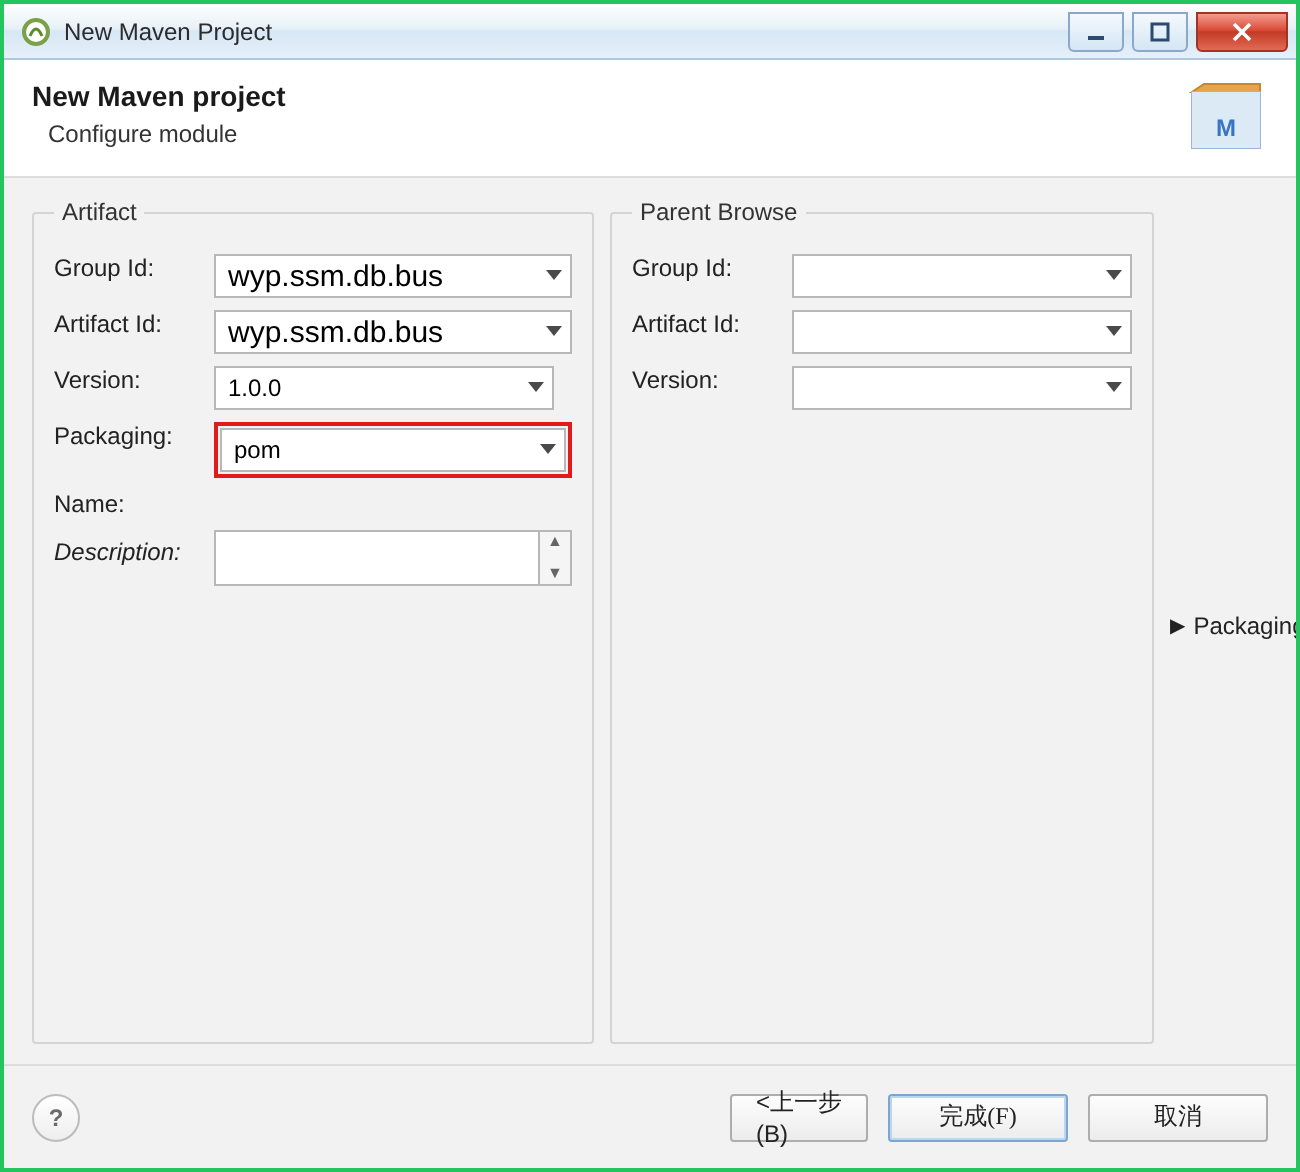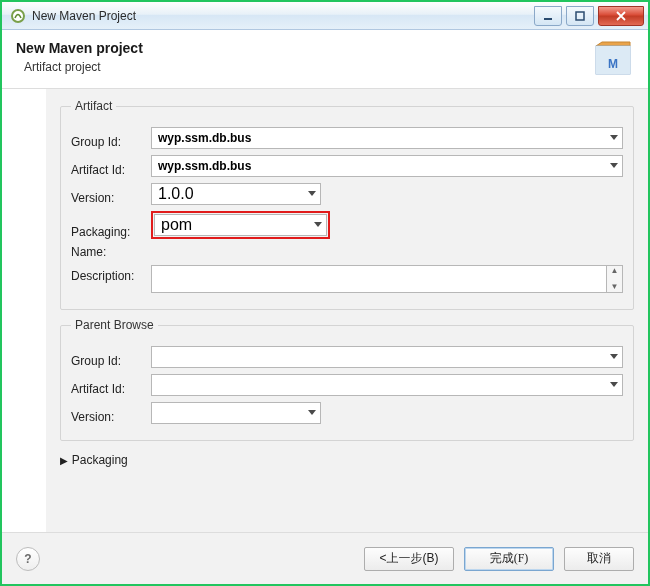--- a/index.html
+++ b/index.html
@@ -10,30 +10,30 @@
 .titlebar .title { flex: 1; color: #2b2b2b; }
 .win-controls { display: flex; height: 20px; margin-right: 4px; }
 .win-btn { width: 28px; height: 20px; border: 1px solid #8aa8c8; border-radius: 0 0 3px 3px; margin-left: 4px; background: linear-gradient(#f4f9fd,#d4e6f4); display:flex; align-items:center; justify-content:center; color:#2a4b6f; }
 .win-btn.close { width: 46px; background: linear-gradient(#f39c8f,#d94b36 45%,#c23b25 50%,#e26a54); border-color:#a13426; color:#fff; }
 .win-btn svg { display:block; }
 .header { padding: 10px 14px 10px 14px; background:#fff; display: flex; align-items: flex-start; }
 .header-text h1 { margin: 0 0 4px 0; font-size: 14px; font-weight: bold; color:#1a1a1a; }
 .header-text .sub { color:#333; margin-left:8px; }
 .header-icon { margin-left:auto; width:42px; height:38px; }
 .divider { height:1px; background:#ddd; }
-.body { flex:1; background:#f2f2f2; padding:10px 14px; display:flex; flex-direction:column; gap:8px; overflow:hidden;margin-left:44px; }
+.body { flex:1; background:#f2f2f2; padding:10px 14px; display:flex; flex-direction:row; gap:8px; overflow:hidden; }
 fieldset { border:1px solid #d4d4d4; border-radius:2px; padding:8px 10px 10px 10px; margin:0; background:#f2f2f2; }
 legend { padding:0 4px; color:#333; }
-.row { display:flex; align-items:flex-end; margin:6px 0; gap:8px; }
+.row { display:flex; align-items:flex-start; margin:6px 0; gap:8px; }
 .row label { width:72px; color:#222; }
 .combo, .textin { height:22px; border:1px solid #b7b7b7; background:#fff; display:flex; align-items:center; position:relative; }
 .textin { flex:1; }
-.textin input { border:none; outline:none; width:100%; height:100%; padding:0 18px 0 6px; font-size:12px; background:transparent;font-weight:bold; }
+.textin input { border:none; outline:none; width:100%; height:100%; padding:0 18px 0 6px; font-size:15px; background:transparent; }
 .combo { width:170px; }
-.combo input { border:none; outline:none; width:100%; height:100%; padding:0 20px 0 6px; font-size:16px; background:transparent; }
+.combo input { border:none; outline:none; width:100%; height:100%; padding:0 20px 0 6px; font-size:12px; background:transparent; }
 .caret { position:absolute; right:4px; top:50%; transform:translateY(-50%); pointer-events:none; }
 .textarea-wrap { flex:1; display:flex; }
 .textarea-wrap .ta { flex:1; height:28px; border:1px solid #b7b7b7; background:#fff; position:relative; }
 .ta-scroll { width:16px; height:28px; border:1px solid #b7b7b7; border-left:none; background:#f5f5f5; display:flex; flex-direction:column; justify-content:space-between; align-items:center; }
 .ta-scroll .arrow { font-size:8px; color:#666; line-height:1; padding:1px 0; }
 .highlight-pack { border:2px solid #e11b1b; padding:1px; display:inline-block; }
 .btn { height:24px; padding:0 12px; border:1px solid #adadad; background:linear-gradient(#fdfdfd,#ececec); border-radius:2px; color:#222; display:inline-flex; align-items:center; justify-content:center; }
 .btn.disabled { color:#9a9a9a; border-color:#d0d0d0; background:#f3f3f3; }
 .btn.primary { border-color:#7aa6d0; box-shadow:0 0 0 1px #bcd6ee inset;font-family:Liberation Serif, serif; }
 .footer { border-top:1px solid #ddd; background:#f2f2f2; height:52px; display:flex; align-items:center; padding:0 14px; gap:10px; }
@@ -69,21 +69,21 @@
         <svg width="12" height="10" viewBox="0 0 12 10">
             <path d="M2 1 L10 9 M10 1 L2 9" stroke="#fff" stroke-width="1.8"></path>
           </svg>
       </div>
     </div>
   </div>
 
   <div class="header">
     <div class="header-text">
       <h1>New Maven project</h1>
-      <div class="sub">Artifact project</div>
+      <div class="sub">Configure module</div>
     </div>
     <svg class="header-icon" viewBox="0 0 42 38">
       <path d="M4 6 L38 6 L38 2 L10 2 Z" fill="#e9a34a" stroke="#c88630"></path>
       <rect x="4" y="6" width="34" height="28" fill="#fff" stroke="#9ab8d6"></rect>
       <rect x="4" y="6" width="34" height="28" fill="#dceaf5"></rect>
       <text x="21" y="28" text-anchor="middle" font-size="20" font-weight="bold" fill="#3a74c4" font-family="Georgia,serif">M</text>
     </svg>
   </div>
   <div class="divider"></div>
 
@@ -132,21 +132,21 @@
               </svg>
           </span>
         </span>
       </div>
 
       <div class="row">
         <label>Name:</label>
       </div>
 
       <div class="row" style="align-items:flex-start;">
-        <label style="padding-top:4px;">Description:</label>
+        <label style="padding-top:4px;font-style:italic;">Description:</label>
         <div class="textarea-wrap">
           <div class="ta"></div>
           <div class="ta-scroll">
             <span class="arrow">▲</span>
             <span class="arrow">▼</span>
           </div>
         </div>
       </div>
     </fieldset>
 
@@ -189,17 +189,17 @@
       <span>Packaging</span>
     </div>
 
   </div>
 
   <div class="footer">
     <div class="help-ic">
       <span>?</span>
     </div>
     <div class="spacer"></div>
-    <div class="btn" style="width:90px;text-align:center;">&lt;上一步(B)</div>
+    <div class="btn" style="width:69px;">&lt;上一步(B)</div>
     <div class="btn primary" style="width:90px;">完成(F)</div>
-    <div class="btn" style="width:70px;">取消</div>
+    <div class="btn" style="width:90px;">取消</div>
   </div>
 </div>
 
 </body></html>

